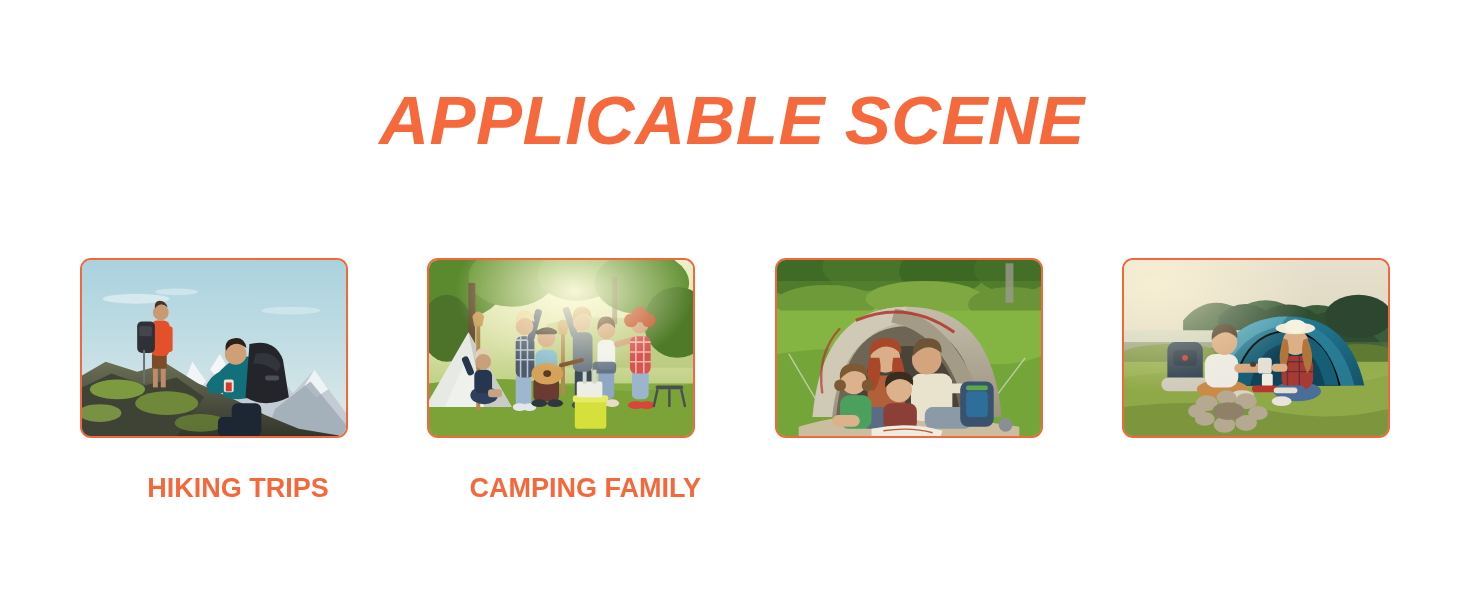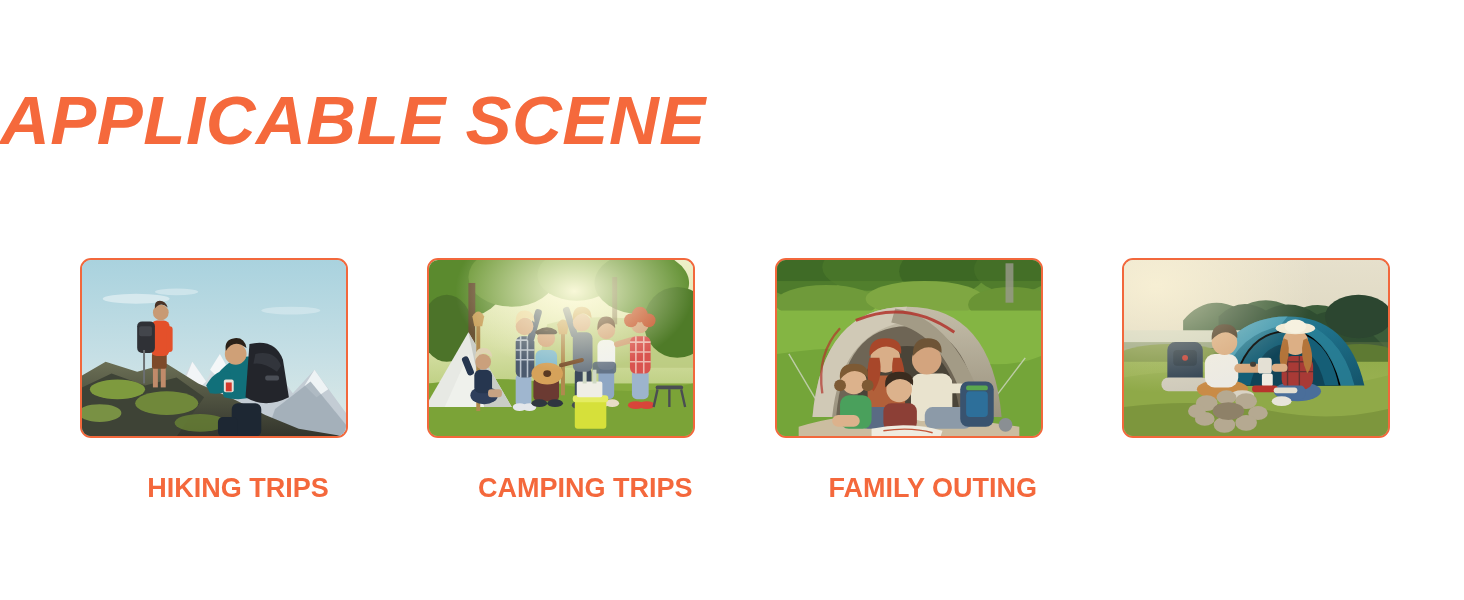--- a/index.html
+++ b/index.html
@@ -18,21 +18,21 @@
     height: 600px;
     background: #ffffff;
   }
 
   
   .page-title {
     position: absolute;
     top: 82px;
     left: 0;
     width: 1464px;
-    text-align: left;
+    text-align: center;
     font-size: 69px;
     line-height: 78px;
     font-weight: bold;
     font-style: italic;
     letter-spacing: 0.5px;
     color: #f5693c;
     white-space: nowrap;
   }
 
   
@@ -261,21 +261,21 @@
           <rect x="146" y="138" width="36" height="7" rx="3" fill="#e4ec62"></rect>
           <rect x="150" y="124" width="26" height="16" rx="2" fill="#efeee6"></rect>
           <rect x="156" y="114" width="4" height="12" fill="#cfd9c4"></rect>
           <rect x="166" y="112" width="4" height="14" fill="#cfd9c4"></rect>
           <rect x="230" y="128" width="28" height="4" rx="2" fill="#4a4d52"></rect>
           <path d="M232 132 l-4 18 M256 132 l4 18 M244 132 v18" stroke="#4a4d52" stroke-width="2.4" fill="none"></path>
 
           <rect width="268" height="180" fill="url(#c-sun)"></rect>
         </svg>
       </div>
-      <div class="scene-label">CAMPING TRIPS</div>
+      <div class="scene-label">CAMPING FAMILY</div>
     </div>
 
     <div class="scene-card">
       <div class="scene-photo">
         <svg viewBox="0 0 268 180" preserveAspectRatio="xMidYMid slice" aria-hidden="true">
           <defs>
             <linearGradient id="f-bg" x1="0" y1="0" x2="0" y2="1">
               <stop offset="0" stop-color="#6f9a3a"></stop>
               <stop offset="0.3" stop-color="#8cbb48"></stop>
               <stop offset="1" stop-color="#79ad3b"></stop>
@@ -347,21 +347,20 @@
 
           <path d="M96 172 q36 -8 72 2 l-2 6 l-70 0 z" fill="#efece0"></path>
           <path d="M108 174 q28 -4 50 2" stroke="#c2563a" stroke-width="1.4" fill="none"></path>
 
           <rect x="186" y="124" width="34" height="46" rx="8" fill="#39536f"></rect>
           <rect x="192" y="134" width="22" height="26" rx="4" fill="#2d6f9a"></rect>
           <rect x="192" y="128" width="22" height="5" rx="2" fill="#5aa84e"></rect>
           <circle cx="232" cy="168" r="7" fill="#8a8f93"></circle>
         </svg>
       </div>
-      <div class="scene-label">FAMILY OUTING</div>
     </div>
 
     <div class="scene-card">
       <div class="scene-photo">
         <svg viewBox="0 0 268 180" preserveAspectRatio="xMidYMid slice" aria-hidden="true">
           <defs>
             <linearGradient id="t-sky" x1="0" y1="0" x2="0" y2="1">
               <stop offset="0" stop-color="#e6e0cc"></stop>
               <stop offset="1" stop-color="#d4cdb4"></stop>
             </linearGradient>

